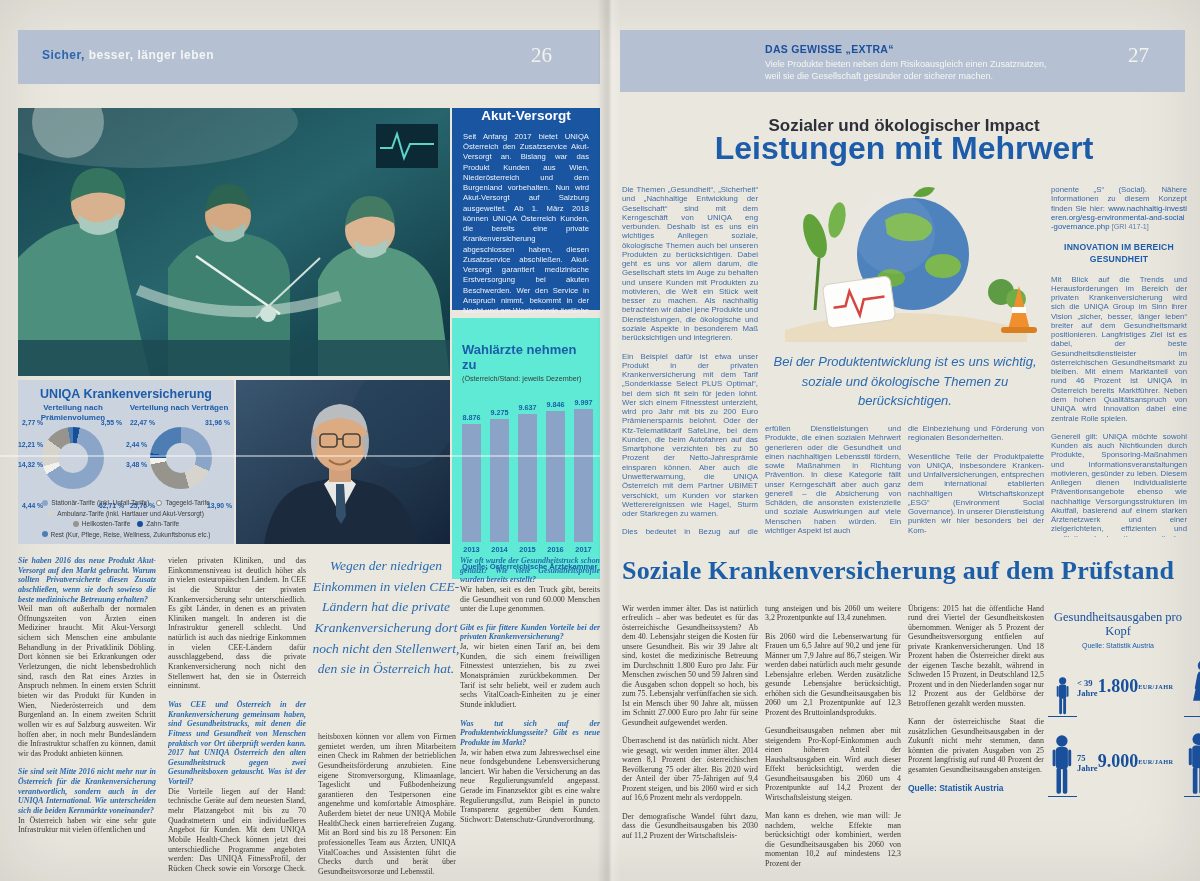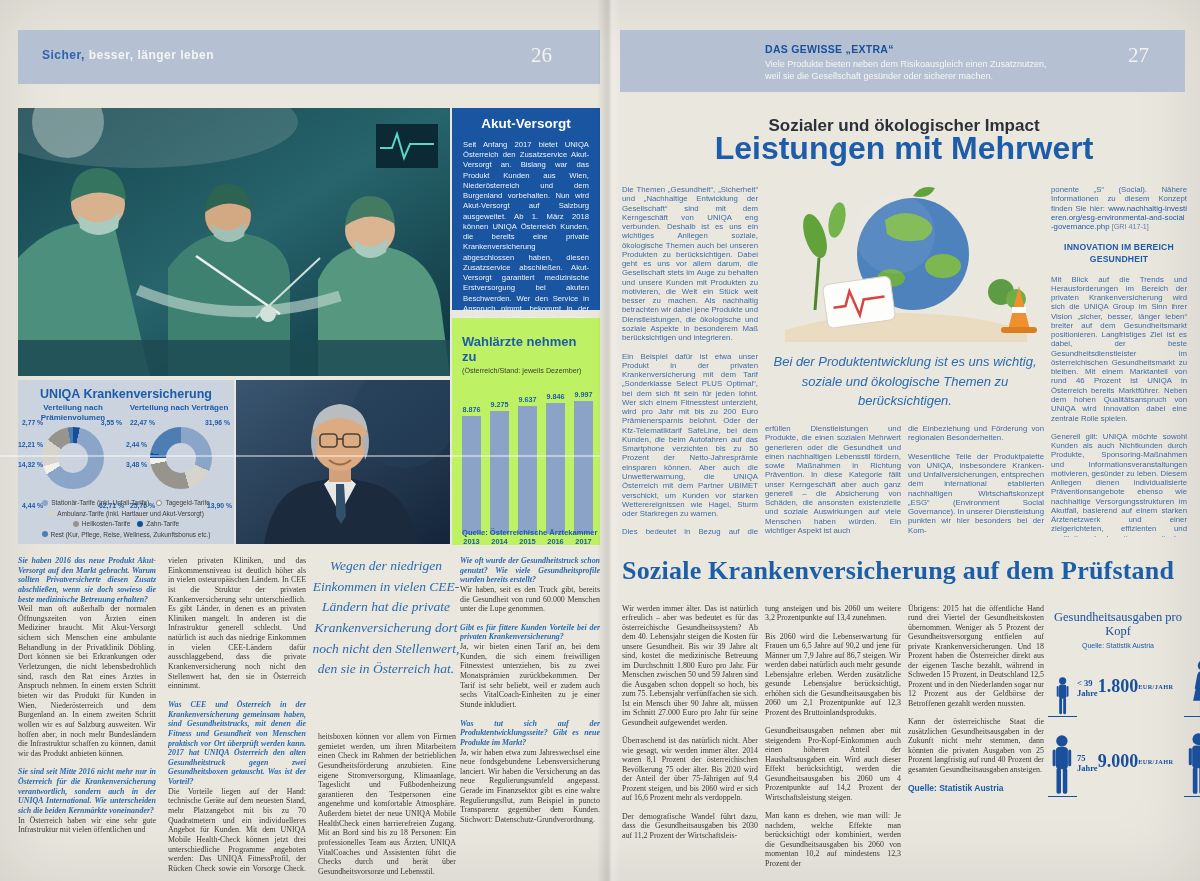--- a/index.html
+++ b/index.html
@@ -20,26 +20,26 @@
   .hdrR .pageno{right:36px;}
   .kicker{position:absolute;left:145px;top:13px;width:320px;}
   .kicker-title{font-size:10.5px;font-weight:bold;color:#1a4f9c;letter-spacing:.3px;margin-bottom:3px;}
   .kicker-body{font-size:9px;color:#f7f7f2;line-height:1.35;width:290px;}
 
   
   .photo-surgery{position:absolute;left:18px;top:108px;width:432px;height:268px;overflow:hidden;}
   .photo-portrait{position:absolute;left:236px;top:380px;width:214px;height:164px;overflow:hidden;}
 
   
-  .akut{position:absolute;left:452px;top:108px;width:148px;height:202px;background:#1a55a2;box-sizing:border-box;padding:8px 11px;}
+  .akut{position:absolute;left:452px;top:108px;width:148px;height:202px;background:#1a55a2;box-sizing:border-box;padding:0 11px;}
   .akut-title{text-align:center;font-weight:bold;font-size:13.5px;color:#ffffff;margin-bottom:9px;}
   .akut-body{font-size:7.7px;line-height:1.33;text-align:justify;color:#eef2f8;hyphens:auto;}
 
   
-  .chartbox{position:absolute;left:452px;top:318px;width:148px;height:227px;background:#bef264;box-sizing:border-box;padding:16px 10px;}
+  .chartbox{position:absolute;left:452px;top:318px;width:148px;height:261px;background:#5eead4;box-sizing:border-box;padding:24px 10px;}
   .chart-title{font-weight:bold;font-size:13px;color:#1d5ca9;}
   .chart-sub{font-size:7.2px;color:#3b3b3b;margin-top:2px;}
   .bars{display:flex;align-items:flex-end;gap:9px;height:163px;margin-top:8px;}
   .bar-col{display:flex;flex-direction:column;align-items:center;justify-content:flex-end;width:19px;height:100%;}
   .bar-val{font-size:7.2px;font-weight:bold;color:#1d5ca9;margin-bottom:2px;white-space:nowrap;}
   .bar{width:19px;background:#8aa3c7;}
   .bar-year{font-size:7.4px;font-weight:bold;color:#1d5ca9;margin-top:3px;}
   .chart-src{position:absolute;left:10px;bottom:8px;font-size:7.6px;font-weight:bold;color:#1d5ca9;}
 
   

